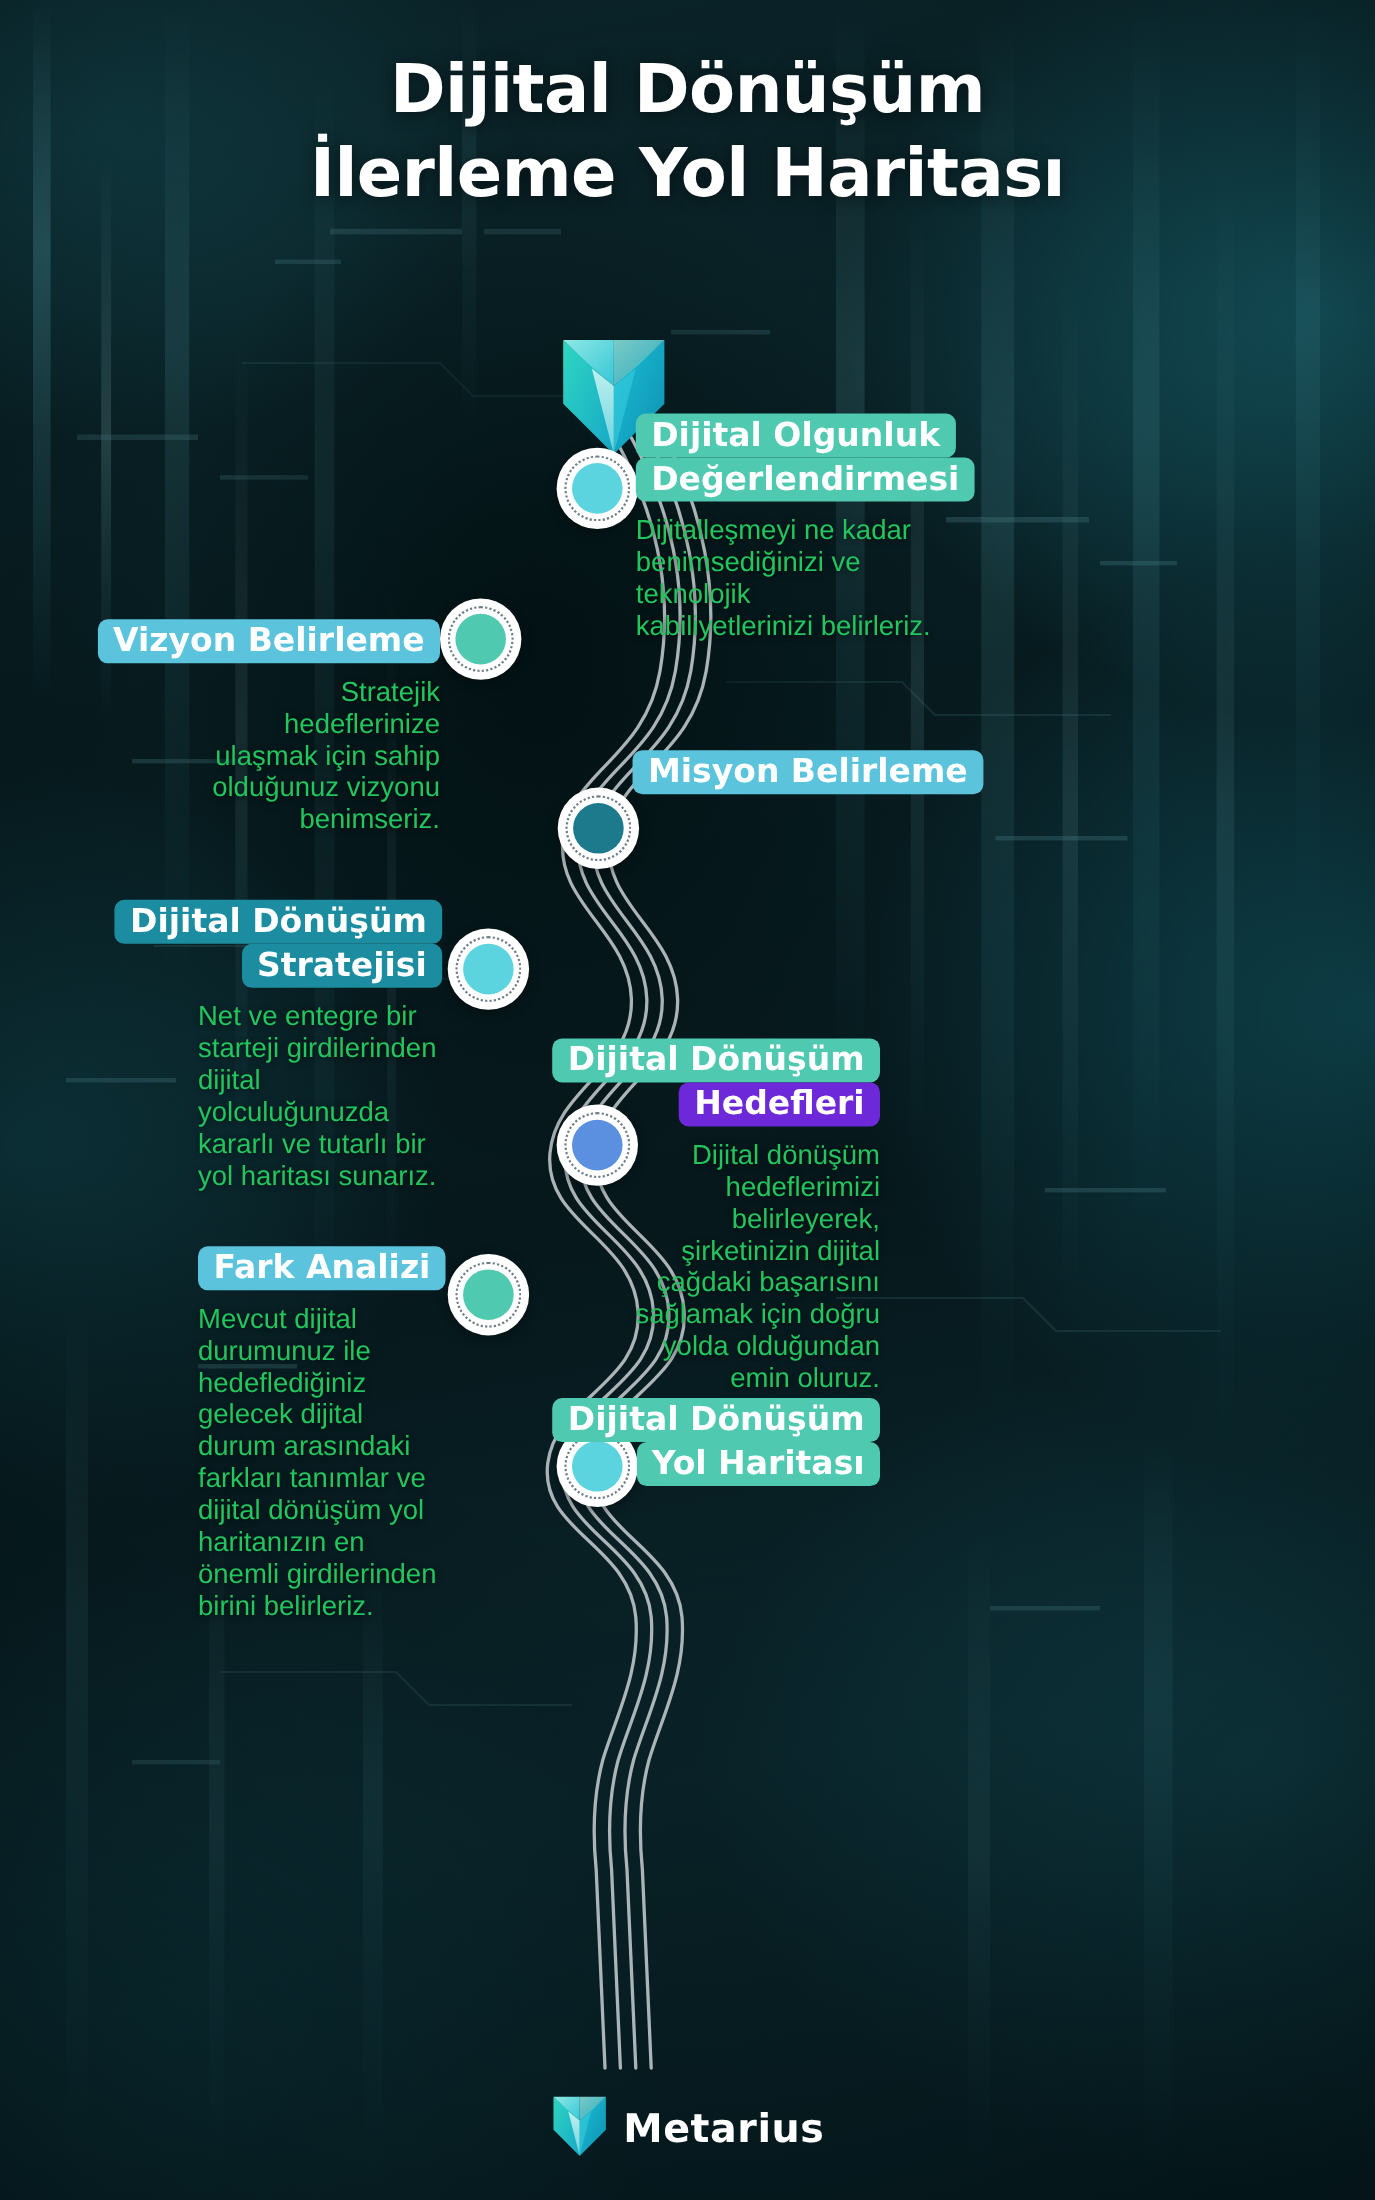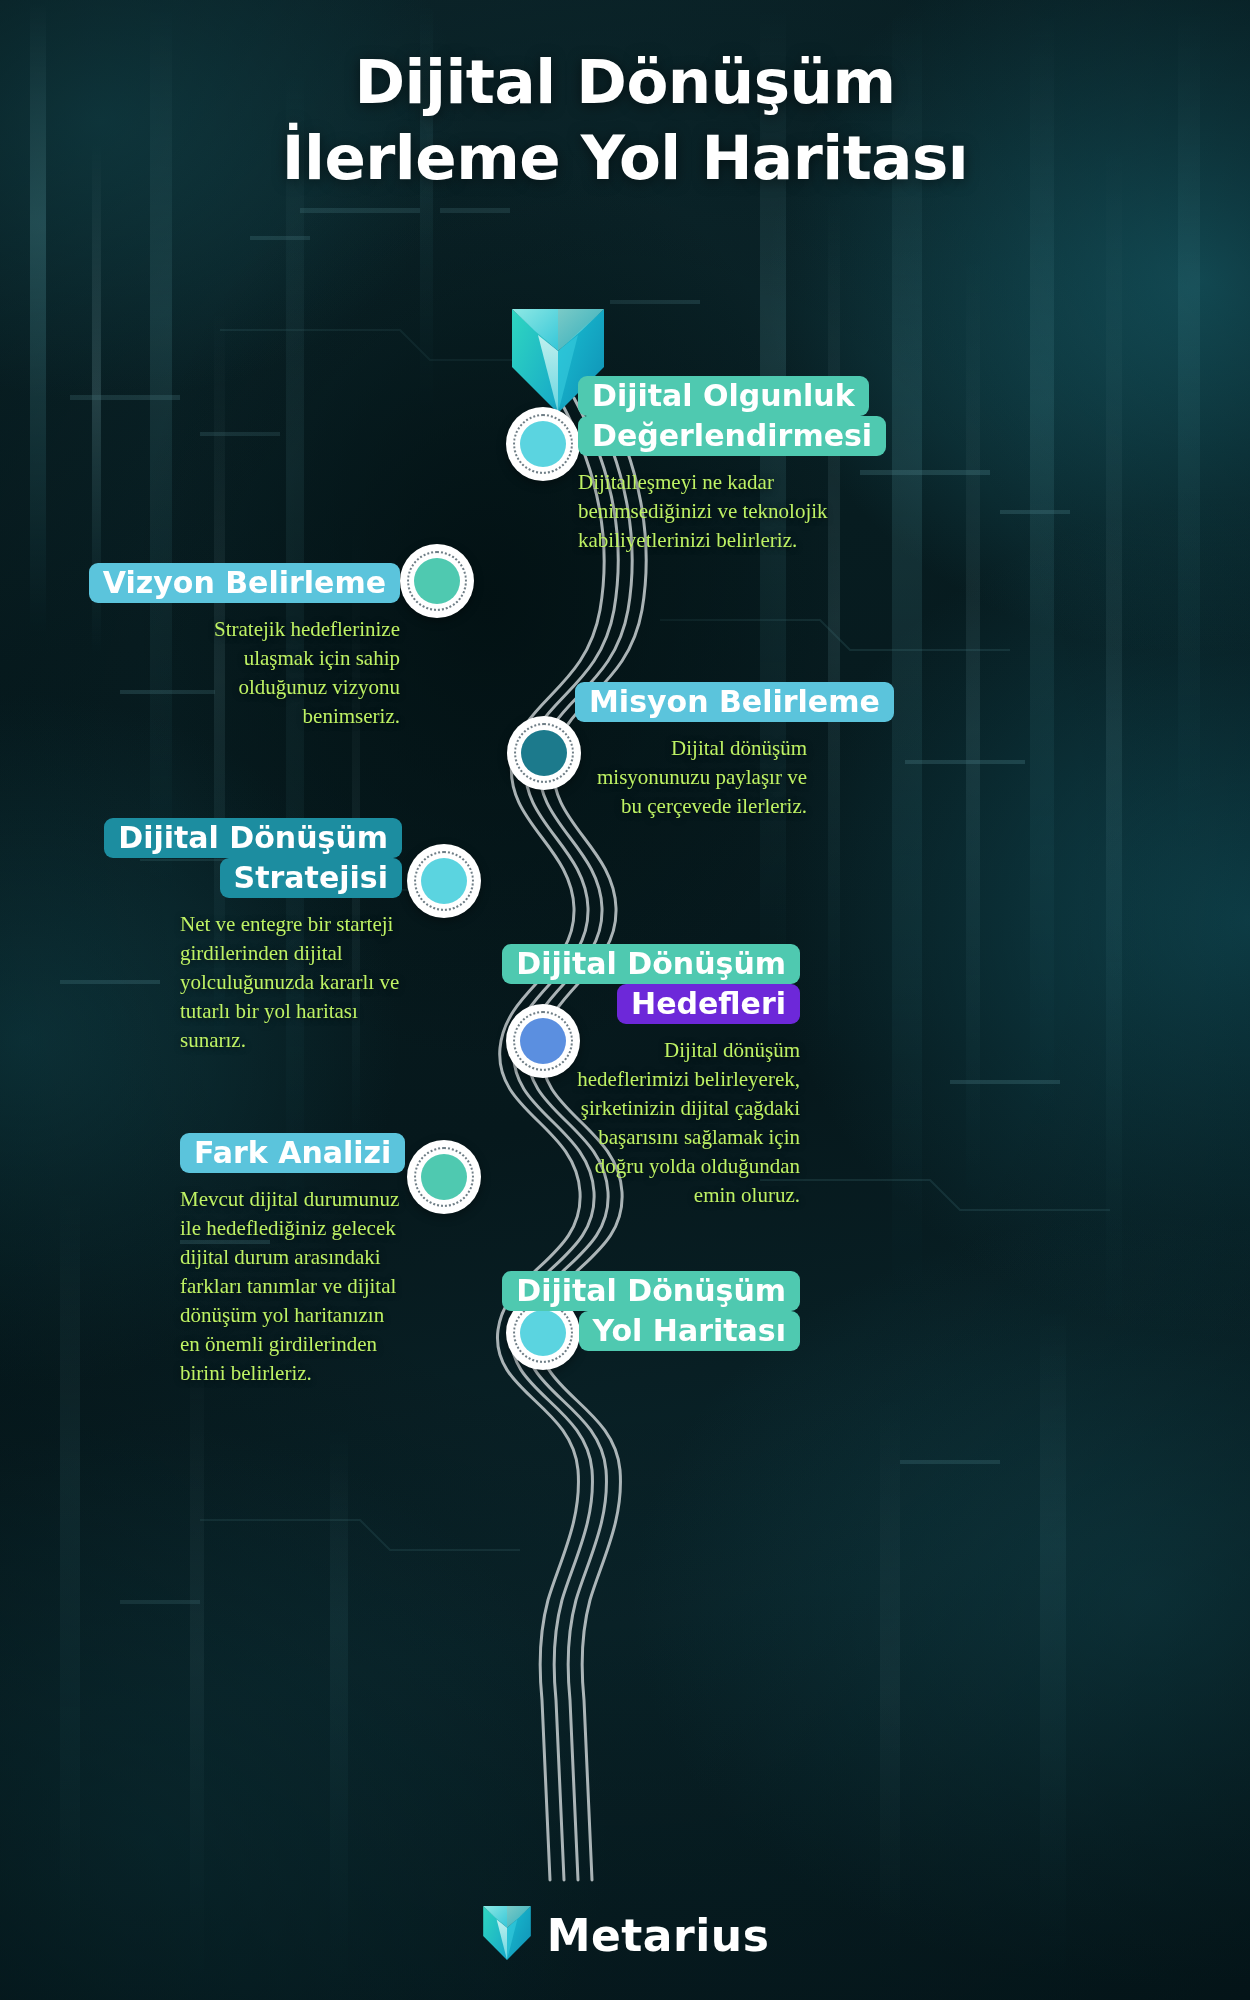--- a/index.html
+++ b/index.html
@@ -84,40 +84,40 @@
     color:#ffffff;
     padding:6px 14px 7px 14px;
     border-radius:9px;
     white-space:nowrap;
   }
   .ms.right .ms-badge-wrap { align-items:flex-start; }
   .ms.left  .ms-badge-wrap { align-items:flex-end; }
   .ms.left  .ms-badge { align-self:flex-end; }
   .ms-desc {
     margin-top:12px;
-    font-family:Liberation Serif, serif;
-    font-size:21px;
+    font-family:Liberation Sans, sans-serif;
+    font-size:25px;
     line-height:29px;
-    color:#bef264;
+    color:#22c55e;
     text-shadow:0 1px 6px rgba(0,0,0,.55);
   }
   .ms.right .ms-desc { text-align:left; }
   .ms.left  .ms-desc { text-align:right; }
   .ms.right .ms-desc.ralign { text-align:right; }
 
   
   #footer-logo {
     position:absolute; left:0; bottom:34px; width:1250px;
     display:flex; align-items:center; justify-content:center; gap:14px;
     z-index:12;
   }
   #footer-logo .wordmark {
     font-family:"DejaVu Sans", sans-serif;
     font-weight:bold;
-    font-size:44px;
+    font-size:36px;
     letter-spacing:.5px;
     color:#ffffff;
   }
 </style>
 </head>
 <body>
 
 <div id="bg"></div>
 
 <svg id="bg-streaks" viewBox="0 0 1250 2000" preserveAspectRatio="none">
@@ -283,21 +283,20 @@
   <div class="ms-badge-wrap">
     <span class="ms-badge" style="background: rgb(91, 196, 220);">Vizyon Belirleme</span>
   </div>
   <div class="ms-desc">Stratejik hedeflerinize ulaşmak için sahip olduğunuz vizyonu benimseriz.</div>
 </div>
 
 <div class="ms right" style="left:575px; top:682px; width:232px;">
   <div class="ms-badge-wrap">
     <span class="ms-badge" style="background: rgb(91, 196, 220);">Misyon Belirleme</span>
   </div>
-  <div class="ms-desc ralign">Dijital dönüşüm misyonunuzu paylaşır ve bu çerçevede ilerleriz.</div>
 </div>
 
 <div class="ms left" style="left:180px; top:818px; width:222px;">
   <div class="ms-badge-wrap">
     <span class="ms-badge" style="background: rgb(28, 141, 160);">Dijital Dönüşüm</span>
     <span class="ms-badge" style="background: rgb(28, 141, 160);">Stratejisi</span>
   </div>
   <div class="ms-desc" style="text-align:left;">Net ve entegre bir starteji girdilerinden dijital yolculuğunuzda kararlı ve tutarlı bir yol haritası sunarız.</div>
 </div>
 

